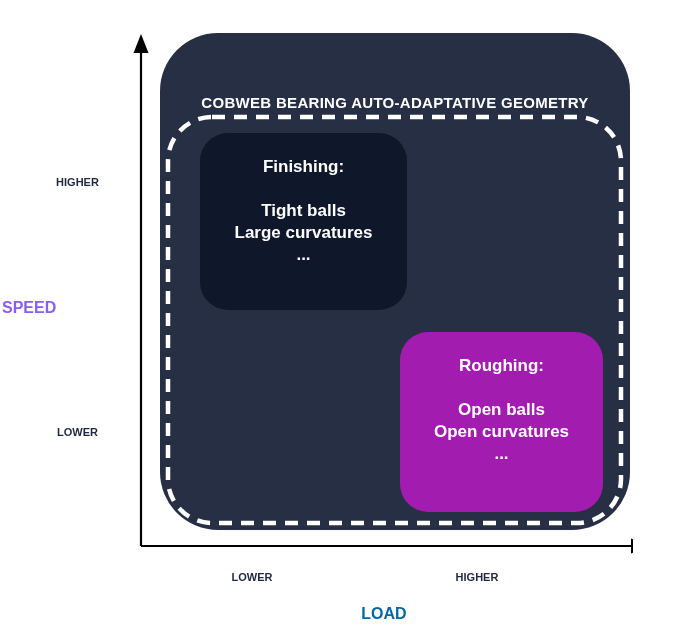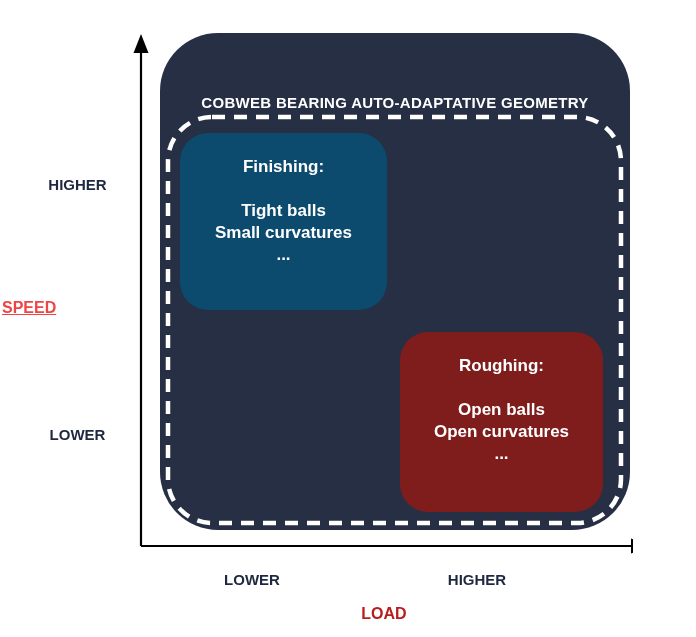--- a/index.html
+++ b/index.html
@@ -41,21 +41,21 @@
     font-size: 17px;
     font-weight: bold;
     line-height: 22px;
     padding-top: 23px;
   }
   .region-box .heading { margin-bottom: 22px; }
   .box-finishing { left: 180px; top: 133px; width: 207px; height: 177px; }
   .box-roughing  { left: 400px; top: 332px; width: 203px; height: 180px; }
   .axis-label {
     position: absolute;
-    font-size: 15px;
+    font-size: 11px;
     font-weight: bold;
     color: #1f2840;
     text-align: center;
   }
   .accent-label {
     position: absolute;
     font-size: 16px;
     font-weight: bold;
     text-align: center;
   }
@@ -76,36 +76,36 @@
   <div class="panel-title" style="color: rgb(255, 255, 255);">COBWEB BEARING AUTO-ADAPTATIVE GEOMETRY</div>
 
   <svg class="overlay" viewBox="0 0 696 637">
     <rect id="dashedRect" x="168" y="117" width="453" height="406" rx="44" fill="none" stroke-width="4.5" stroke-dasharray="13 9" stroke="#ffffff"></rect>
     <line id="yAxisLine" x1="141" y1="546" x2="141" y2="50" stroke-width="2.2" stroke="#000000"></line>
     <polygon id="yAxisArrow" points="141,34 133.5,53 148.5,53" fill="#000000"></polygon>
     <line id="xAxisLine" x1="141" y1="546" x2="634" y2="546" stroke-width="2.2" stroke="#000000"></line>
     <polygon id="xAxisArrow" points="650,546 631,538.5 631,553.5" fill="#000000"></polygon>
   </svg>
 
-  <div class="region-box box-finishing" id="finishingBox" style="background: #0c4a6e; color: rgb(255, 255, 255);">
+  <div class="region-box box-finishing" id="finishingBox" style="background: #0f172a; color: rgb(255, 255, 255); margin-left: 20px;">
     <div class="heading">Finishing:</div>
     <div>Tight balls</div>
-    <div>Small curvatures</div>
+    <div>Large curvatures</div>
     <div>...</div>
   </div>
 
-  <div class="region-box box-roughing" id="roughingBox" style="background: #7f1d1d; color: rgb(255, 255, 255);">
+  <div class="region-box box-roughing" id="roughingBox" style="background: #a21caf; color: rgb(255, 255, 255);">
     <div class="heading">Roughing:</div>
     <div>Open balls</div>
     <div>Open curvatures</div>
     <div>...</div>
   </div>
 
   <div class="axis-label lbl-speed-higher" style="color: rgb(31, 40, 64);">HIGHER</div>
   <div class="axis-label lbl-speed-lower" style="color: rgb(31, 40, 64);">LOWER</div>
 
   <div class="axis-label lbl-load-lower" style="color: rgb(31, 40, 64);">LOWER</div>
   <div class="axis-label lbl-load-higher" style="color: rgb(31, 40, 64);">HIGHER</div>
 
-  <div class="accent-label lbl-speed" style="color: #ef4444; text-decoration: underline;">SPEED</div>
-  <div class="accent-label lbl-load" style="color: #b91c1c;">LOAD</div>
+  <div class="accent-label lbl-speed" style="color: #8b5cf6;">SPEED</div>
+  <div class="accent-label lbl-load" style="color: #0369a1;">LOAD</div>
 
 </div>
 
 </body></html>

